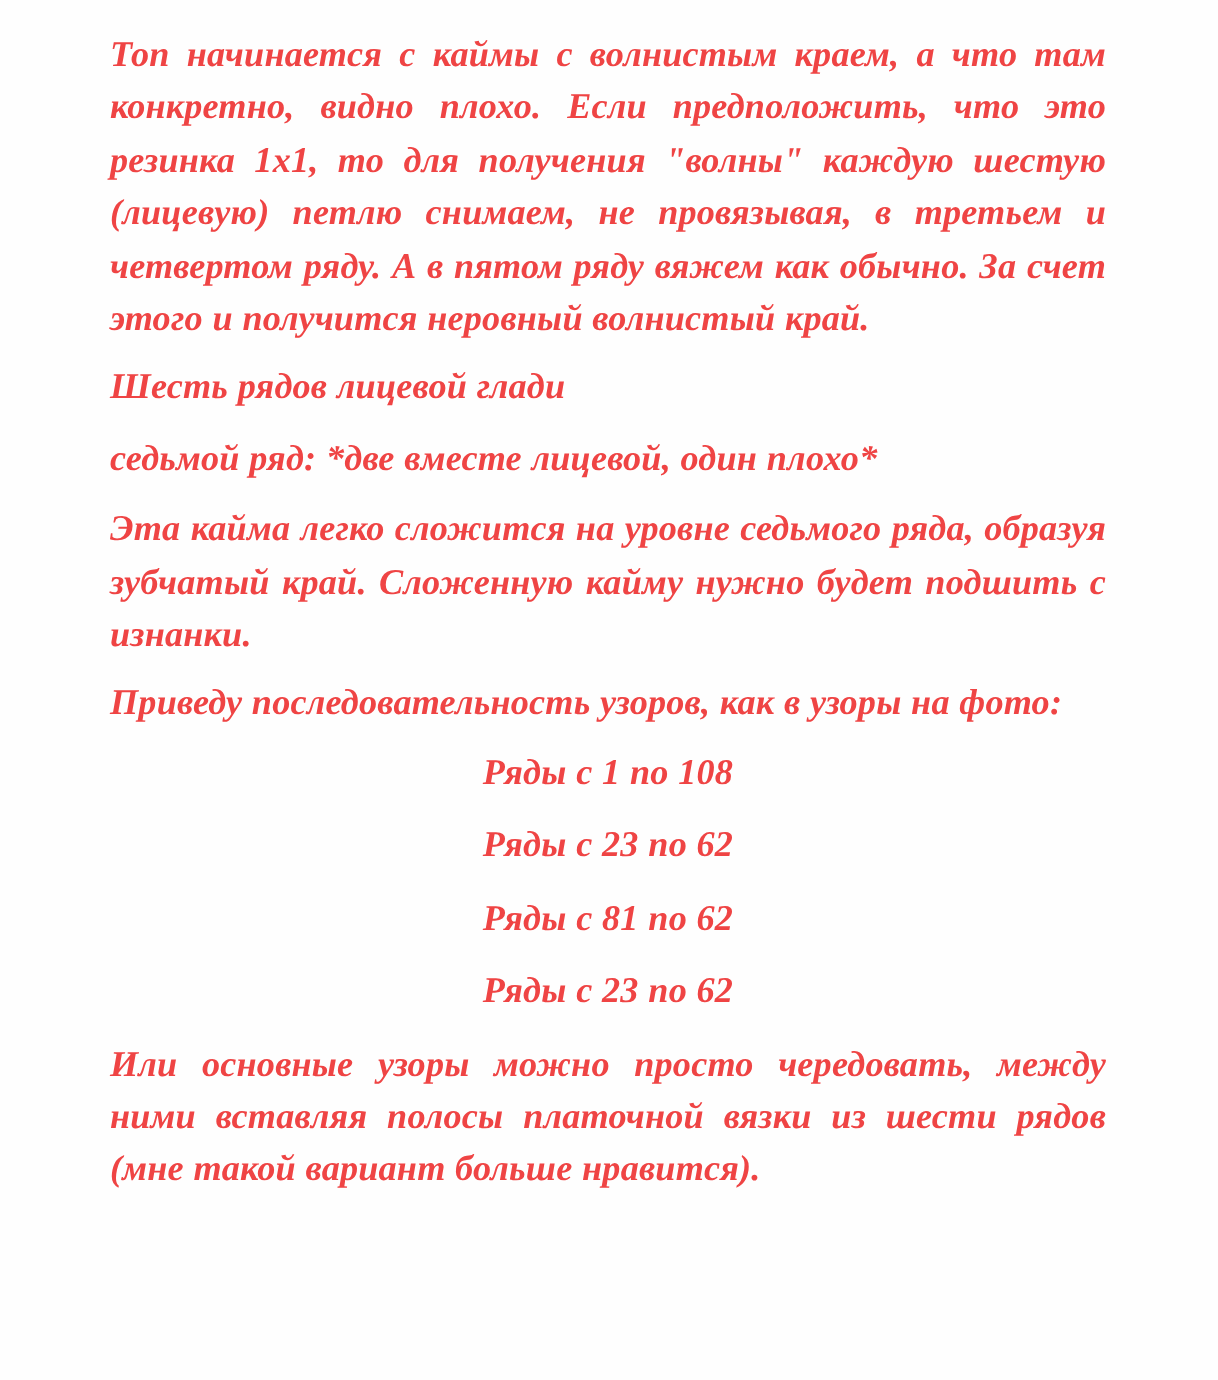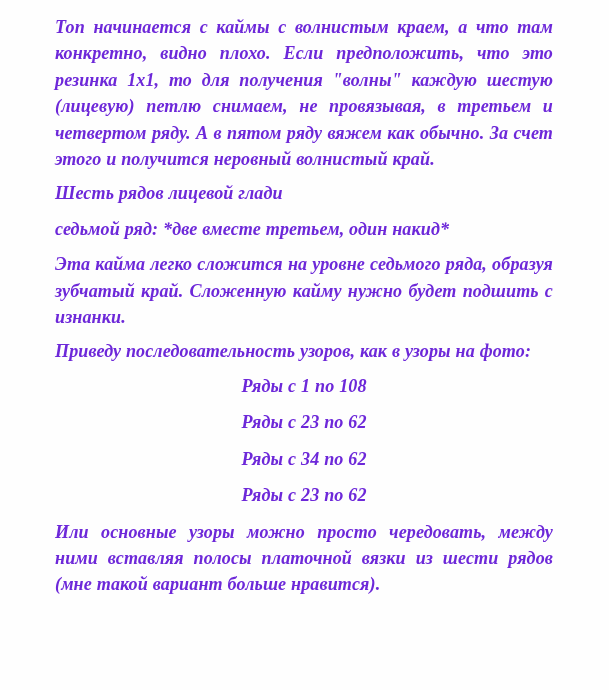--- a/index.html
+++ b/index.html
@@ -23,21 +23,21 @@
     background: #fefefe;
     box-sizing: border-box;
     padding: 14px 56px 0 55px;
   }
 
   .para {
     font-weight: bold;
     font-style: italic;
     font-size: 18.1px;
     line-height: 26.4px;
-    color: #6d28d9;
+    color: #ef4444;
     margin: 0 0 8px 0;
     text-align: justify;
     text-justify: inter-word;
     letter-spacing: 0.1px;
     word-spacing: 0.2px;
     -webkit-font-smoothing: antialiased;
   }
 
   
   .para.justify-all {
@@ -59,30 +59,30 @@
 </head>
 <body>
 
 <div id="page" style="background: rgb(254, 254, 254); color: rgb(11, 11, 11);">
 
   <p class="para justify-all">Топ начинается с каймы с волнистым краем, а что там конкретно, видно плохо. Если предположить, что это резинка 1х1, то для получения "волны" каждую шестую (лицевую) петлю снимаем, не провязывая, в третьем и четвертом ряду. А в пятом ряду вяжем как обычно. За счет этого и получится неровный волнистый край.</p>
 
 
   <p class="para flush">Шесть рядов лицевой глади</p>
 
-  <p class="para flush">седьмой ряд: *две вместе третьем, один накид*</p>
+  <p class="para flush">седьмой ряд: *две вместе лицевой, один плохо*</p>
 
 
   <p class="para justify-all">Эта кайма легко сложится на уровне седьмого ряда, образуя зубчатый край. Сложенную кайму нужно будет подшить с изнанки.</p>
 
   <p class="para justify-all">Приведу последовательность узоров, как в узоры на фото:</p>
 
   <p class="para rowline">Ряды с 1 по 108</p>
 
   <p class="para rowline">Ряды с 23 по 62</p>
 
-  <p class="para rowline">Ряды с 34 по 62</p>
+  <p class="para rowline">Ряды с 81 по 62</p>
 
   <p class="para rowline">Ряды с 23 по 62</p>
 
   <p class="para justify-all">Или основные узоры можно просто чередовать, между ними вставляя полосы платочной вязки из шести рядов (мне такой вариант больше нравится).</p>
 
 </div>
 
 </body></html>

